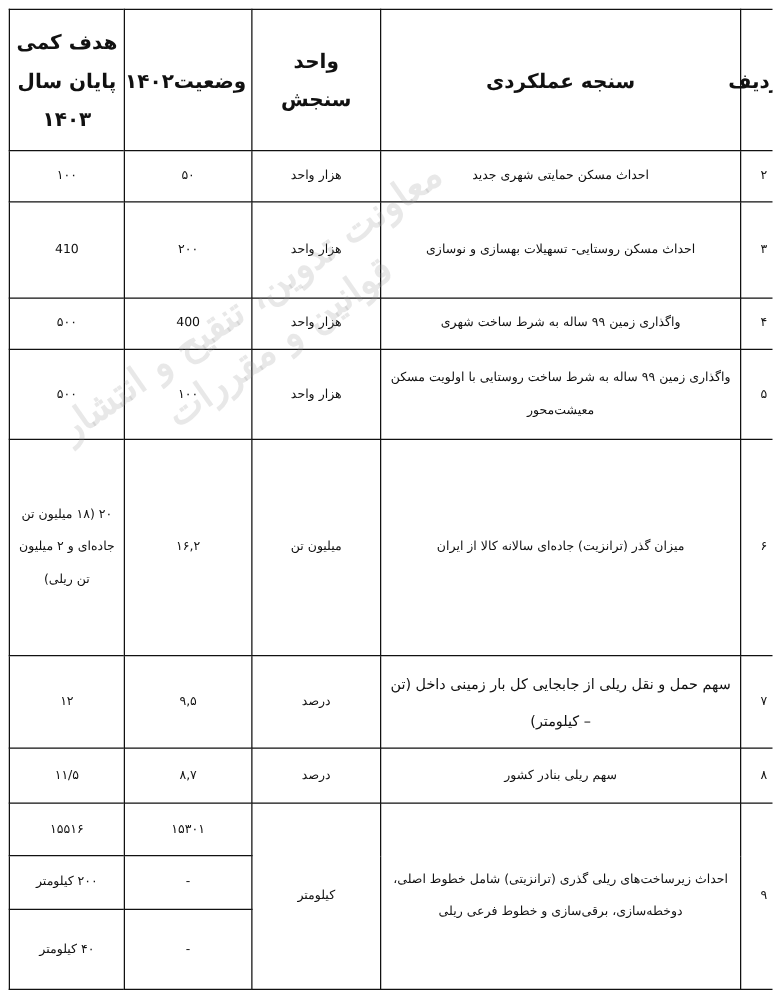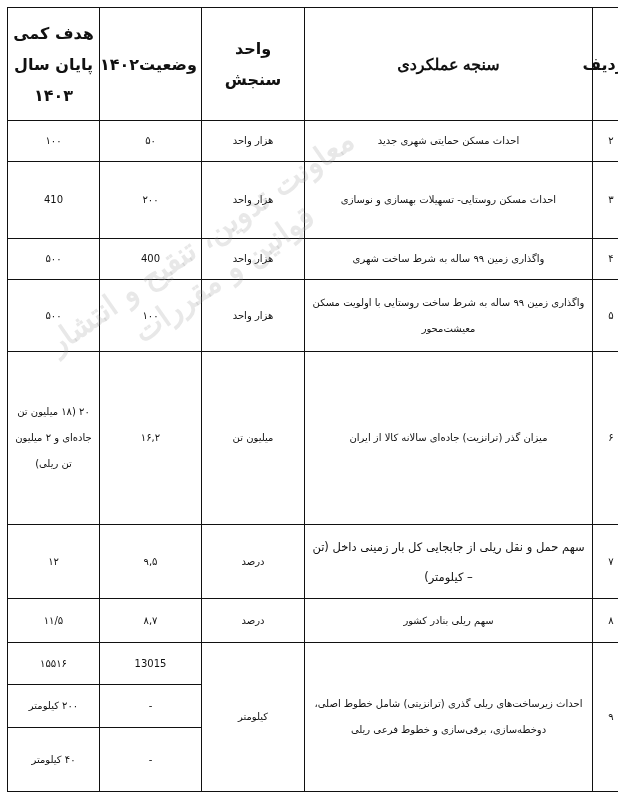--- a/index.html
+++ b/index.html
@@ -36,21 +36,21 @@
       text-align: center;
       font-size: 10px;
       line-height: 26px;
     }
     table.perf th {
       font-weight: bold;
       font-size: 16px;
       line-height: 31px;
     }
     th.c-row { width: 28px; padding: 0; vertical-align: top; font-size: 14px; line-height: 26px; }
-    th.c-metric { width: 279px; font-family: Liberation Serif, serif; }
+    th.c-metric { width: 279px; }
     th.c-unit { width: 94px; }
     th.c-status { width: 93px; }
     th.c-target { width: 83px; }
 
     td.row-num { vertical-align: top; padding-top: 6px; line-height: 20px; font-size: 13px; }
     td.row-num.mid { vertical-align: middle; padding-top: 0; }
     td.metric { text-align: center; font-size: 13.5px; line-height: 29px; margin-left: 28px; }
     td.metric.small { font-size: 11.5px; line-height: 30px; }
     td.unit-right { text-align: right; padding-right: 2px; }
     td.target-multi { line-height: 34px; font-size: 13px; }
@@ -148,21 +148,21 @@
         <td class="metric">سهم ریلی بنادر کشور</td>
         <td>درصد</td>
         <td>۸,۷</td>
         <td>۱۱/۵</td>
       </tr>
 
       <tr style="height:42px">
         <td class="row-num" rowspan="3">۹</td>
         <td class="metric" rowspan="3">احداث زیرساخت‌های ریلی گذری (ترانزیتی) شامل خطوط اصلی، دوخطه‌سازی، برقی‌سازی و خطوط فرعی ریلی</td>
         <td rowspan="3">کیلومتر</td>
-        <td>13015</td>
+        <td>۱۵۳۰۱</td>
         <td>۱۵۵۱۶</td>
       </tr>
       <tr style="height:43px">
         <td>-</td>
         <td>۲۰۰ کیلومتر</td>
       </tr>
       <tr style="height:64px">
         <td>-</td>
         <td>۴۰ کیلومتر</td>
       </tr>

